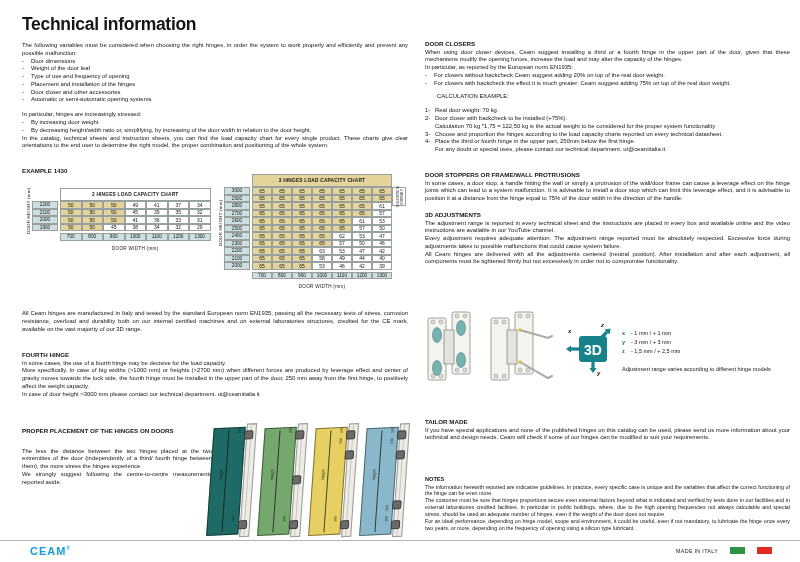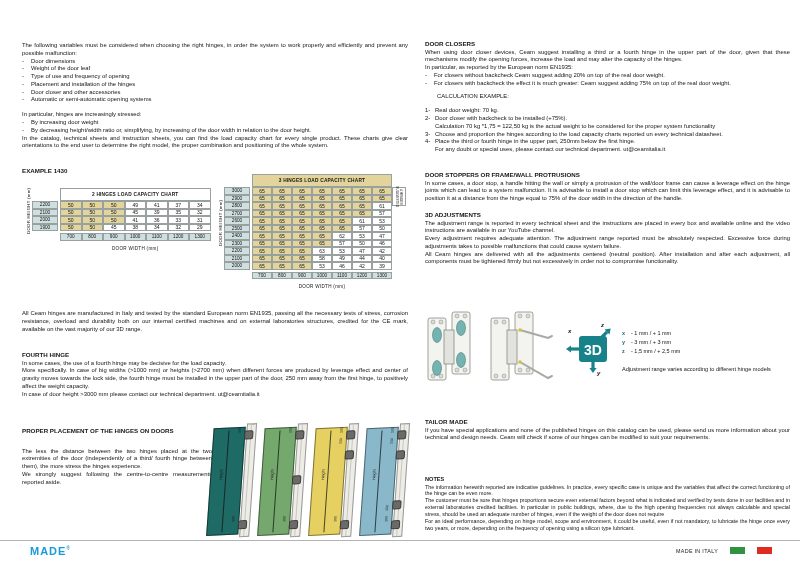--- a/index.html
+++ b/index.html
@@ -56,20 +56,21 @@
   .logo{position:absolute;left:30px;top:545px;font-size:11px;font-weight:700;color:#189cd8;letter-spacing:1px;}
   .logo sup{font-size:4.5px;vertical-align:super;}
   .madein{position:absolute;left:676px;top:548px;font-size:5.4px;letter-spacing:0.3px;color:#222;}
   .flag{position:absolute;top:547px;width:15px;height:7px;}
 </style>
 </head>
 <body>
 
 <div class="page">
 
+  <div class="abs h1" style="left:22px;top:14px;">Technical information</div>
 
   <div class="abs" style="left:22px;top:42px;width:386px;">
     <div class="body">The following variables must be considered when choosing the right hinges, in order the system to work properly and efficiently and prevent any possible malfunction:</div>
     <div>
         <div class="li">
           <span class="pfx">-</span>
           <span class="litxt">Door dimensions</span>
         </div>
         <div class="li">
           <span class="pfx">-</span>
@@ -489,18 +490,18 @@
   <div class="abs small" style="left:425px;top:476px;width:365px;">
     <div class="sec-h" style="font-size:5.6px;">NOTES</div>
     <div>
         <div class="para">The information herewith reported are indicative guidelines. In practice, every specific case is unique and the variables that affect the correct functioning of the hinge can be even more.</div>
         <div class="para">The customer must be sure that hinges proportions secure even external factors beyond what is indicated and verified by tests done in our facilities and in external laboratories credited facilities. In particular in public buildings, where, due to the high opening frequencies not always calculable and special stress, should be used an adequate number of hinges, even if the weight of the door does not require</div>
         <div class="para">For an ideal performance, depending on hinge model, scope and environment, it could be useful, even if not mandatory, to lubricate the hinge once every two years, or more, depending on the frequency of opening using a silicon type lubricant.</div>
       </div>
   </div>
 
   <div class="footline"></div>
-  <div class="logo"><span>MADE</span><sup>®</sup></div>
+  <div class="logo"><span>CEAM</span><sup>®</sup></div>
   <div class="madein">MADE IN ITALY</div>
   <div class="flag" style="left:730px;background:#2f9343;"></div>
   <div class="flag" style="left:757px;background:#e02b20;"></div>
 
 </div>
 
 </body></html>

